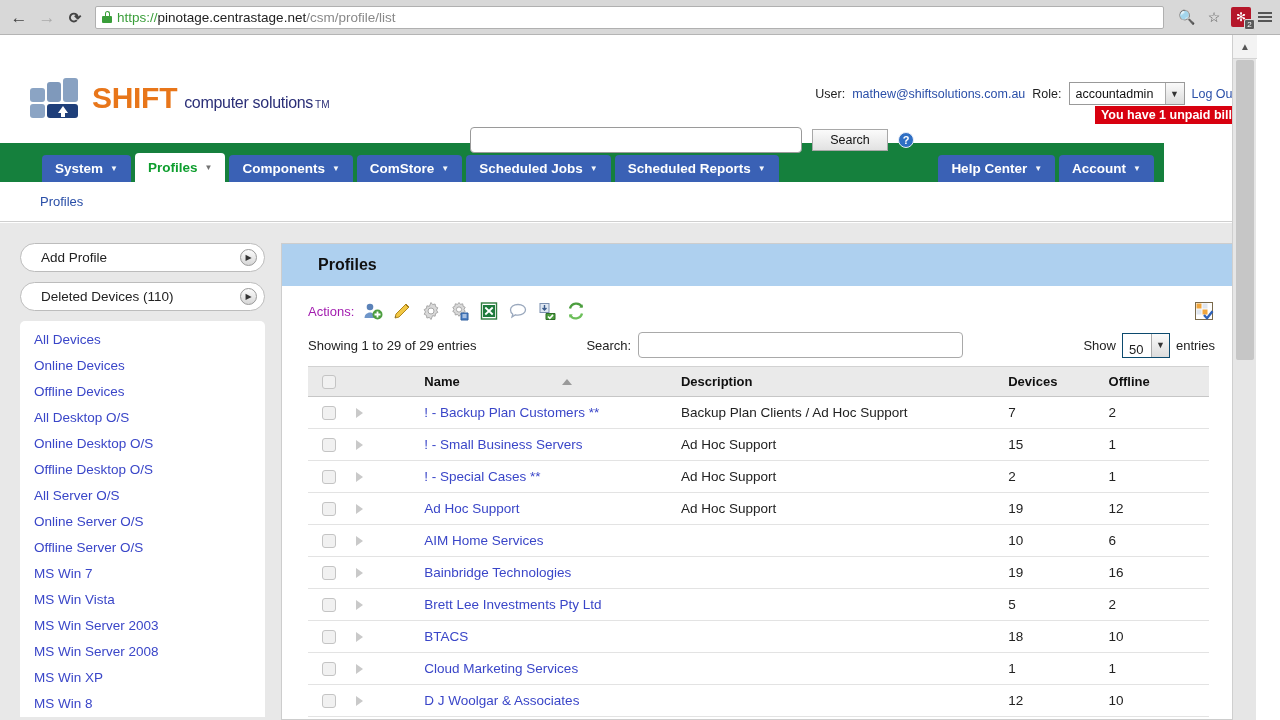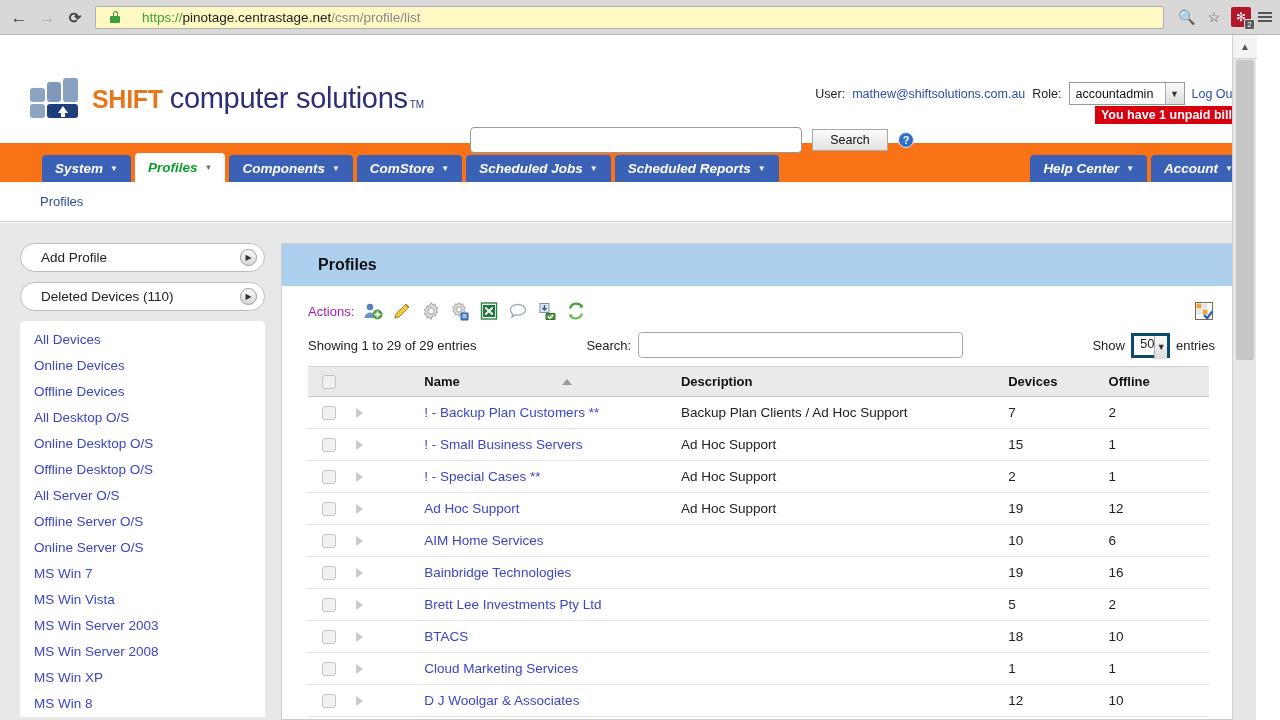--- a/index.html
+++ b/index.html
@@ -25,27 +25,27 @@
     width: 22px; height: 22px;
     display: flex; align-items: center; justify-content: center;
     color: #444; font-size: 17px; line-height: 1;
     background: none; border: none;
   }
   .nav-btn.disabled { color: #aaa; }
   .nav-btn.reload { font-size: 15px; font-weight: bold; }
   .url-bar {
     flex: 1;
     height: 23px;
-    background: #fef9c3;
+    background: #ffffff;
     border: 1px solid #b0b0b0;
     border-radius: 2px;
     display: flex;
     align-items: center;
-    padding: 0 14px;
-    gap: 22px;
+    padding: 0 6px;
+    gap: 5px;
     margin: 0 3px;
   }
   .lock-icon {
     width: 10px; height: 12px;
     position: relative;
     flex-shrink: 0;
   }
   .lock-icon .body {
     position: absolute; bottom: 0; left: 0;
     width: 10px; height: 7px;
@@ -128,25 +128,25 @@
     border-left: 5px solid transparent;
     border-right: 5px solid transparent;
     border-bottom: 7px solid #fff;
   }
   .logo-arrow-stem {
     position: absolute; left: 31px; top: 34px;
     width: 4px; height: 5px; background: #fff;
   }
   .logo-text { display: flex; align-items: baseline; }
   .logo-shift {
-    font-size: 25px; font-weight: bold; color: #e8761a;
+    font-size: 30px; font-weight: bold; color: #e8761a;
     letter-spacing: -0.3px;
   }
   .logo-rest {
-    font-size: 29px; color: #2b2f77; margin-left: 7px; letter-spacing: -0.3px;
+    font-size: 16px; color: #2b2f77; margin-left: 7px; letter-spacing: -0.3px;
   }
   .logo-tm { font-size: 10px; color: #2b2f77; margin-left: 2px; text-align: right; }
 
   .user-row {
     position: absolute;
     right: 20px; top: 47px;
     display: flex; align-items: center; gap: 7px;
     font-size: 12.5px; color: #222;
   }
   .user-row a { color: #2a4fa8; text-decoration: none; }
@@ -208,27 +208,26 @@
     color: #fff;
     font-size: 11px;
     font-weight: bold;
     display: flex; align-items: center; justify-content: center;
   }
 
   
   .navbar {
     position: absolute;
     left: 0; top: 108px;
-    width: 1256px;
+    width: 1164px;
     height: 39px;
-    background: #f97316;
+    background: #15803d;
     display: flex;
     align-items: flex-end;
     padding-left: 42px;
-    font-style: italic;
   }
   .nav-tab {
     height: 27px;
     background: #3a61b5;
     color: #fff;
     font-size: 13.5px;
     font-weight: bold;
     display: flex;
     align-items: center;
     gap: 7px;
@@ -373,24 +372,24 @@
     border: 1px solid #a9a9a9;
     border-radius: 4px;
     background: #fff;
   }
   .show-group {
     margin-left: auto;
     display: flex; align-items: center; gap: 6px;
     font-size: 13px;
   }
   .mini-select {
-    width: 39px; height: 25px;
-    border: 3px solid #0c4a6e;
-    background: #fff;
-    display: flex; align-items: flex-start;
+    width: 48px; height: 25px;
+    border: 1px solid #0c4a6e;
+    background: #fff;
+    display: flex; align-items: flex-end;
     font-size: 13px;
     padding-left: 6px;
   }
   .mini-select .val { flex: 1; }
   .mini-select .arrow {
     width: 18px; height: 23px;
     background: linear-gradient(#fafafa, #dcdcdc);
     border-left: 1px solid #aaa;
     display: flex; align-items: center; justify-content: center;
     font-size: 9px; color: #333;
@@ -604,22 +603,22 @@
       </div>
       <div class="filter-panel">
         <div class="filter-list">
           <a href="#">All Devices</a>
           <a href="#">Online Devices</a>
           <a href="#">Offline Devices</a>
           <a href="#">All Desktop O/S</a>
           <a href="#">Online Desktop O/S</a>
           <a href="#">Offline Desktop O/S</a>
           <a href="#">All Server O/S</a>
+          <a href="#">Online Server O/S</a>
           <a href="#">Offline Server O/S</a>
-          <a href="#">Online Server O/S</a>
           <a href="#">MS Win 7</a>
           <a href="#">MS Win Vista</a>
           <a href="#">MS Win Server 2003</a>
           <a href="#">MS Win Server 2008</a>
           <a href="#">MS Win XP</a>
           <a href="#">MS Win 8</a>
 
         </div>
       </div>
     </div>

